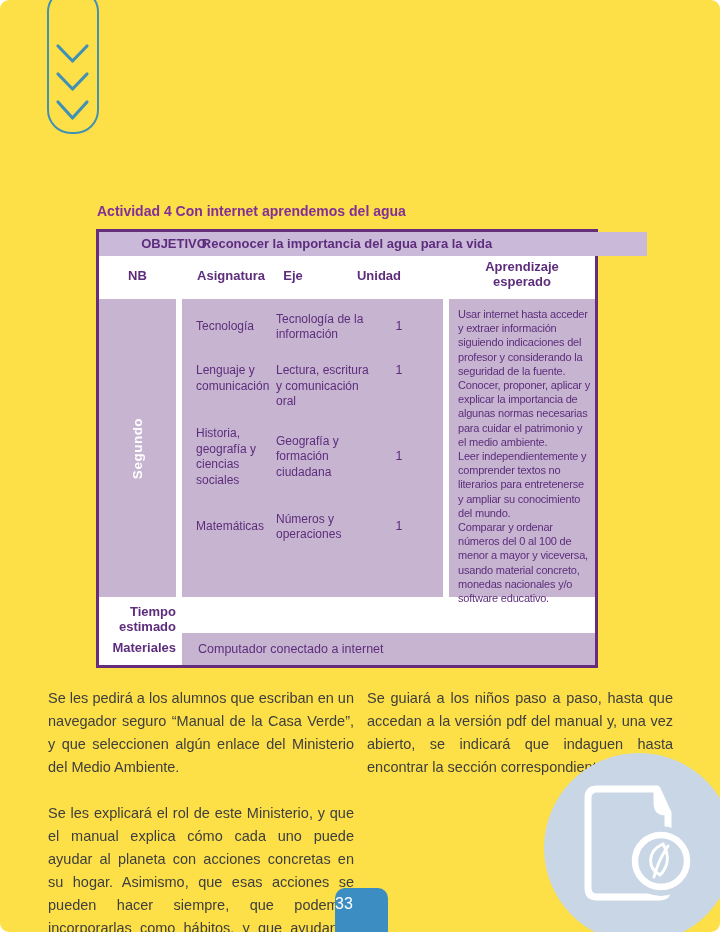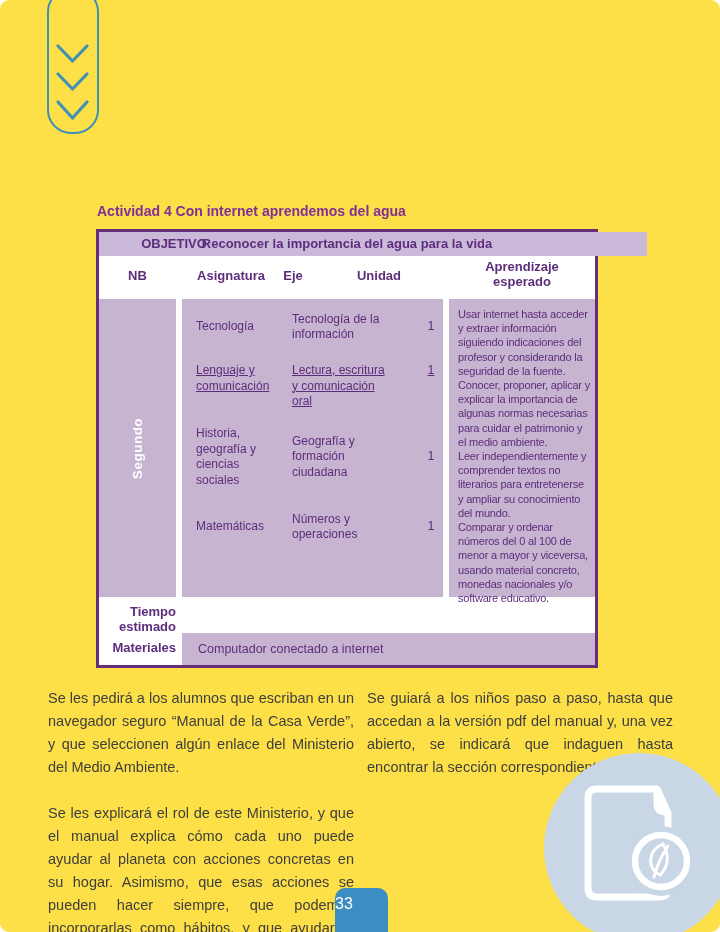--- a/index.html
+++ b/index.html
@@ -39,26 +39,26 @@
   .hdr-apr{left:350px;top:27px;width:146px;line-height:15px;}
   .hdr-apr span{display:inline-block;max-width:95px;}
   .nb-block{left:0;top:67px;width:77px;height:298px;display:flex;align-items:center;justify-content:center;}
   .nb-block span{
     transform:rotate(-90deg);white-space:nowrap;color:#ffffff;font-weight:bold;
     font-size:13.5px;letter-spacing:.5px;
   }
   .central-block{left:83px;top:67px;width:261px;height:298px;}
   .subj-row{
     position:absolute;left:14px;right:8px;display:grid;
-    grid-template-columns:80px 100px 46px;column-gap:16px;align-items:center;
+    grid-template-columns:80px 100px 46px;column-gap:0;align-items:center;
     color:var(--purple_text);font-size:12px;line-height:15.5px;
   }
   .subj-row .uni{text-align:center;font-size:12.5px;}
   .r1{top:2px;height:52px;}
-  .r2{top:58px;height:62px;align-items:start;padding-top:6px;text-decoration:underline;}
+  .r2{top:58px;height:62px;align-items:start;padding-top:6px;}
   .r3{top:118px;height:80px;}
   .r4{top:204px;height:48px;}
   .apr-block{
     left:350px;top:67px;width:146px;height:298px;
     padding:8px 4px 4px 9px;color:var(--purple_text);
     font-size:11px;line-height:14.2px;letter-spacing:-.2px;
   }
   .label-cell{
     position:absolute;left:0;width:77px;text-align:right;
     color:var(--purple_text);font-weight:bold;font-size:13px;line-height:15px;

